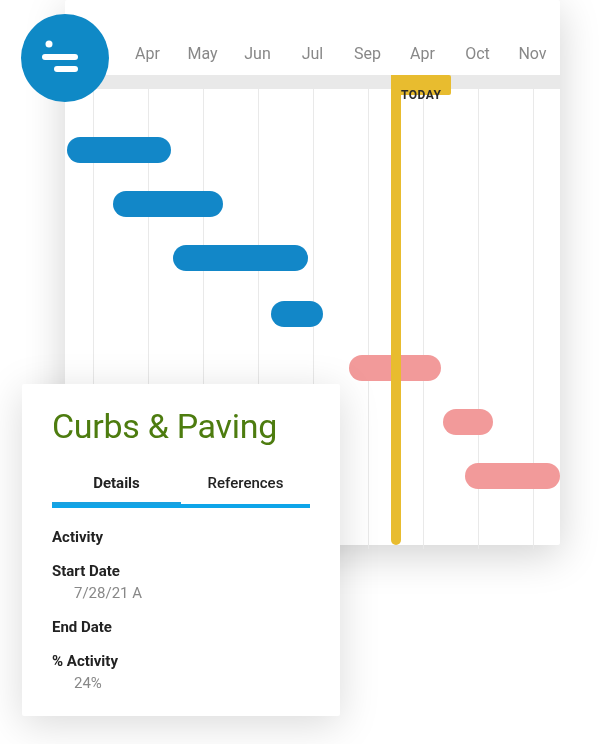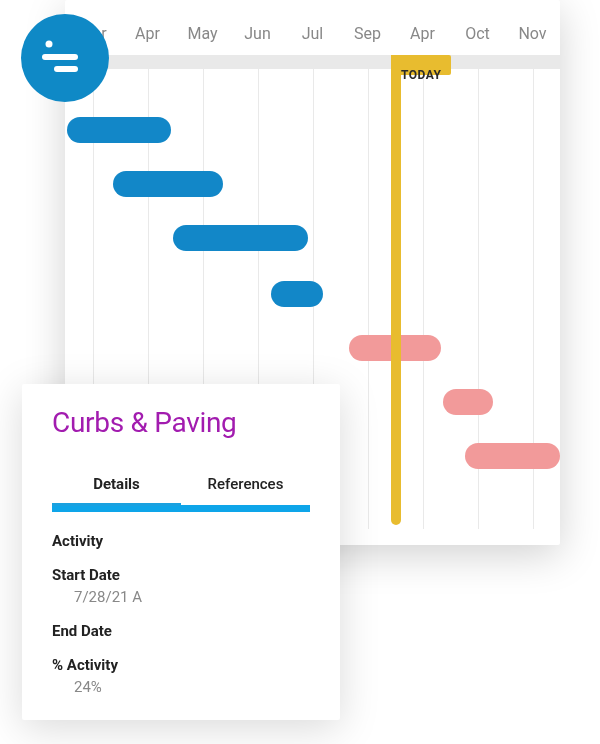--- a/index.html
+++ b/index.html
@@ -16,21 +16,21 @@
       top: 0;
       left: 65px;
       width: 495px;
       height: 545px;
       background: #fff;
       box-shadow: 0 10px 40px rgba(0,0,0,0.18);
       border-radius: 2px;
     }
     .months-row {
       display: flex;
-      padding-top: 24px;
+      padding-top: 44px;
       padding-bottom: 12px;
     }
     .month-cell {
       flex: 1;
       text-align: center;
       font-size: 16px;
       color: #888;
       font-weight: 400;
     }
     .header-band {
@@ -95,29 +95,29 @@
       position: absolute;
       top: 384px;
       left: 22px;
       width: 318px;
       padding: 22px 30px 24px 30px;
       background: #fff;
       box-shadow: 0 8px 40px rgba(0,0,0,0.15);
       border-radius: 2px;
     }
     .card-title {
-      font-size: 28px;
+      font-size: 34px;
       font-weight: 400;
-      color: #a21caf;
-      margin-bottom: 36px;
+      color: #4d7c0f;
+      margin-bottom: 28px;
       letter-spacing: -0.3px;
     }
     .tabs {
       display: flex;
-      border-bottom: 7px solid #0ea5e9;
+      border-bottom: 4px solid #0ea5e9;
       margin-bottom: 20px;
     }
     .tab {
       flex: 1;
       text-align: center;
       padding-bottom: 12px;
       font-size: 15px;
       color: #222;
       cursor: pointer;
       position: relative;

